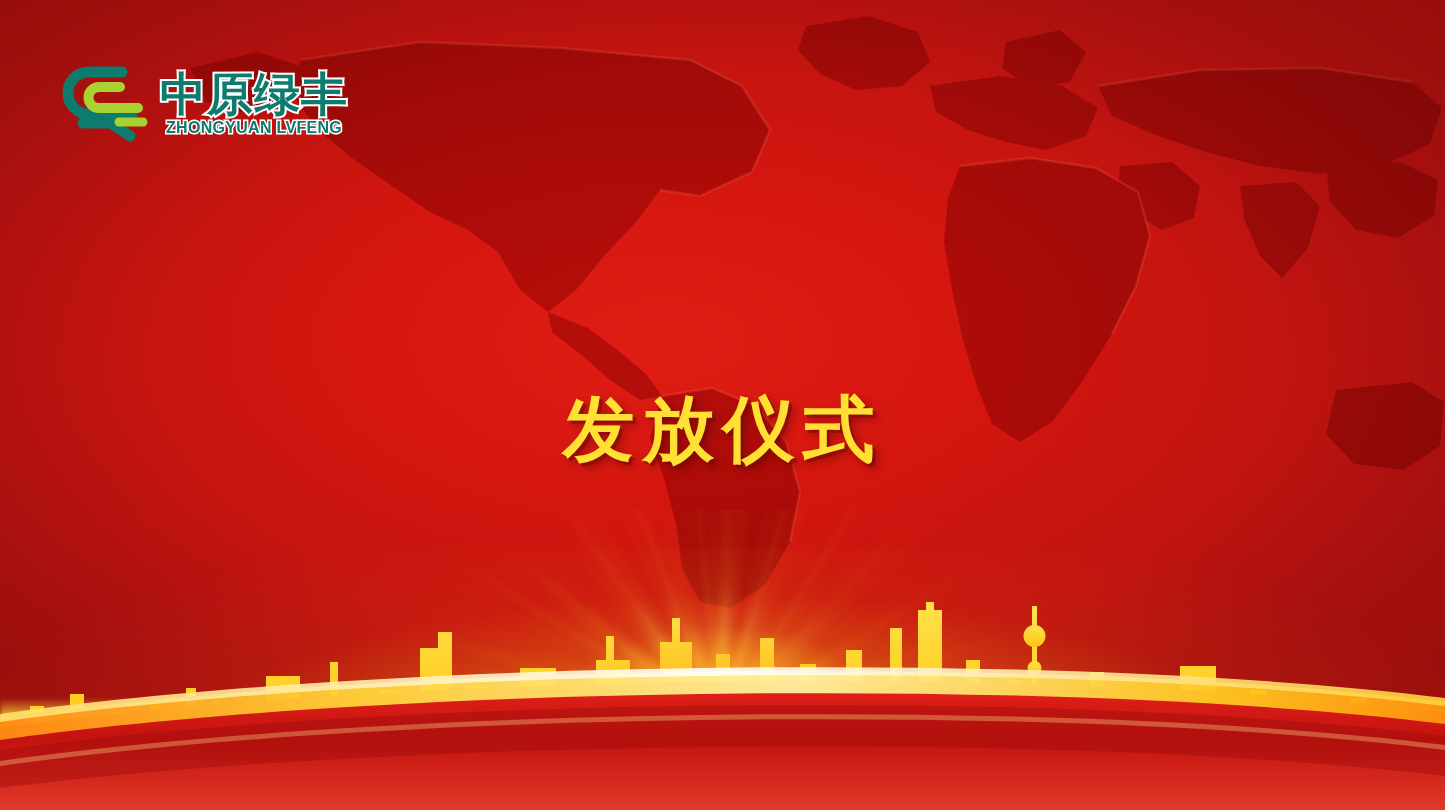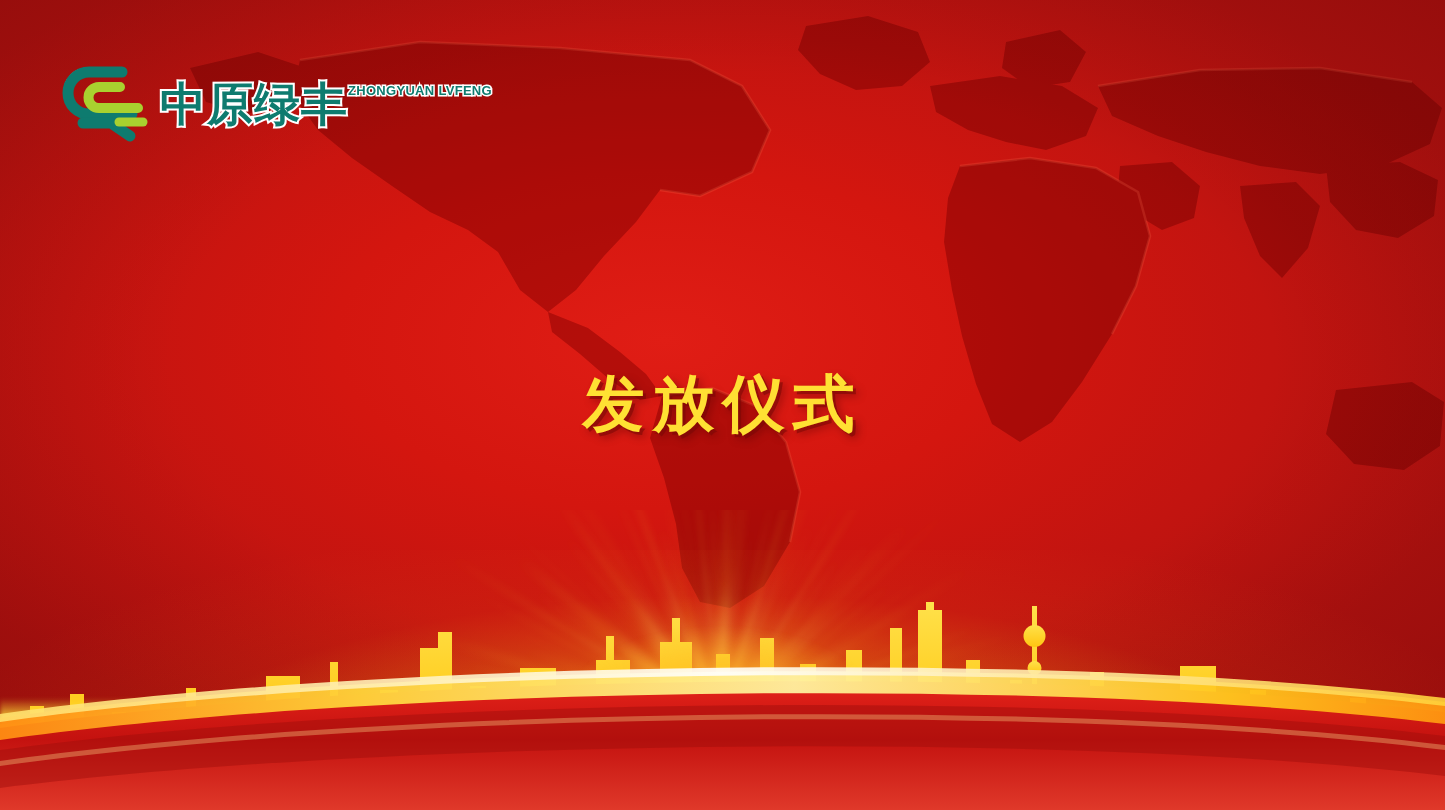--- a/index.html
+++ b/index.html
@@ -126,43 +126,44 @@
 
   
   .logo {
     position:absolute;
     left:58px; top:52px;
     width:300px; height:104px;
     display:flex; align-items:center; gap:10px;
   }
   .logo-mark { width:92px; height:88px; flex:0 0 auto; }
   .logo-mark svg { width:100%; height:100%; display:block; }
-  .logo-text { display:flex; flex-direction:row; justify-content:center; }
+  .logo-text { display:flex; flex-direction:column; justify-content:center; }
 
   .logo-cn {
     font-size:46px;
     font-weight:bold;
     letter-spacing:1px;
     line-height:1.02;
     color:#0e7b6f;
     -webkit-text-stroke:4px #ffffff;
     paint-order:stroke fill;
     font-family:"DejaVu Sans","Liberation Sans",sans-serif;
     white-space:nowrap;
   }
   .logo-en {
     margin-top:2px;
-    font-size:13px;
+    font-size:16px;
     font-weight:bold;
     letter-spacing:.3px;
     color:#0e7b6f;
     -webkit-text-stroke:3px #ffffff;
     paint-order:stroke fill;
     font-family:"Liberation Sans",sans-serif;
     white-space:nowrap;
+    text-align:center;
   }
 
   
   .titleblock {
     position:absolute;
     left:0; top:0; width:1445px; height:810px;
     pointer-events:none;
   }
 
   .title-line {
@@ -172,21 +173,21 @@
     color:#ffe033;
     font-weight:bold;
     font-family:"DejaVu Sans","Liberation Sans",sans-serif;
     text-shadow:
        3px 3px 0 rgba(120,8,6,.55),
        5px 5px 9px rgba(90,4,4,.45);
     white-space:nowrap;
   }
 
   .title-1 { top:222px; font-size:96px; letter-spacing:4px; }
-  .title-2 { top:362px; font-size:62px; letter-spacing:8px; }
+  .title-2 { top:382px; font-size:72px; letter-spacing:8px; }
 
   .date-line {
     position:absolute;
     top:547px;
     width:100%;
     text-align:center;
     color:#ffd92e;
     font-size:38px;
     font-weight:bold;
     letter-spacing:4px;

